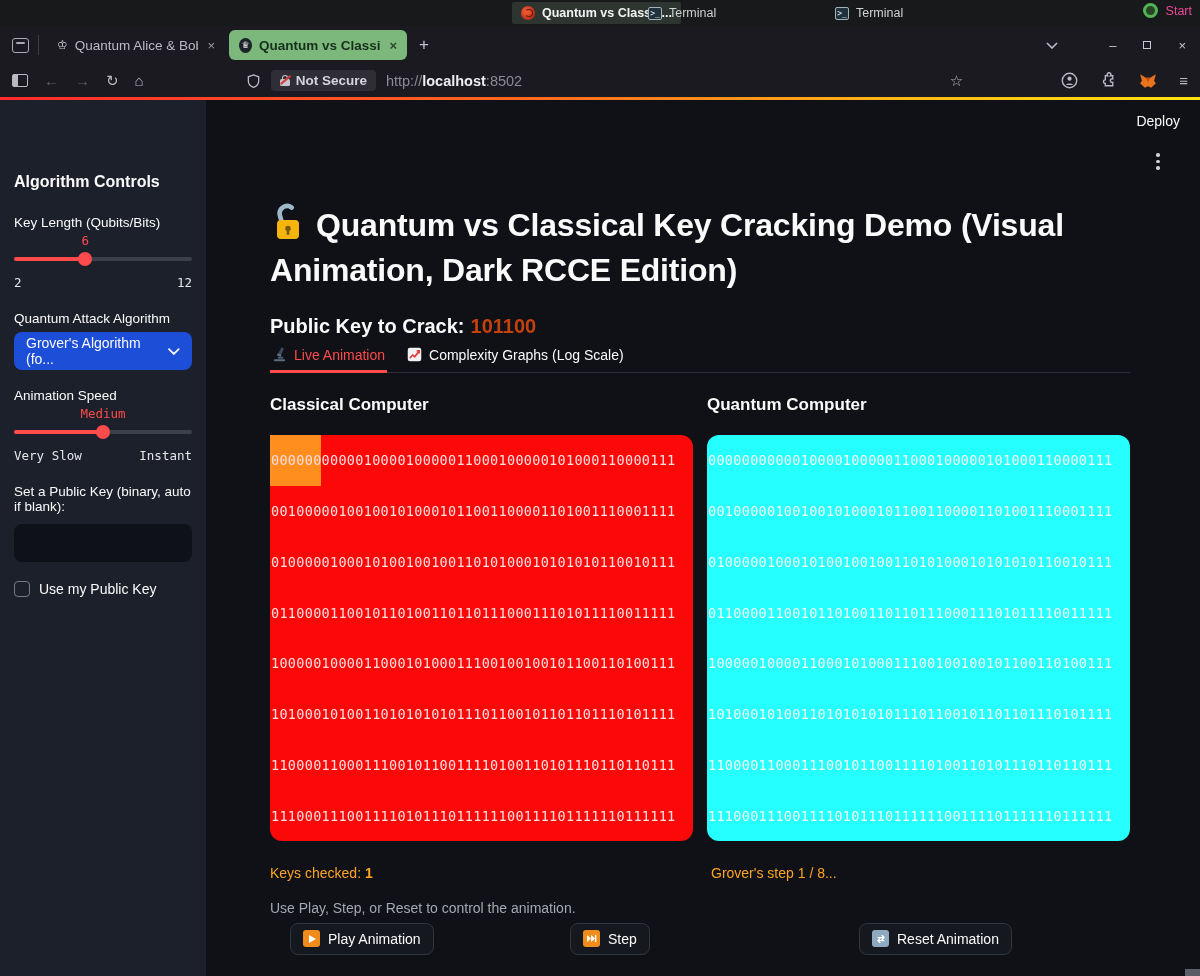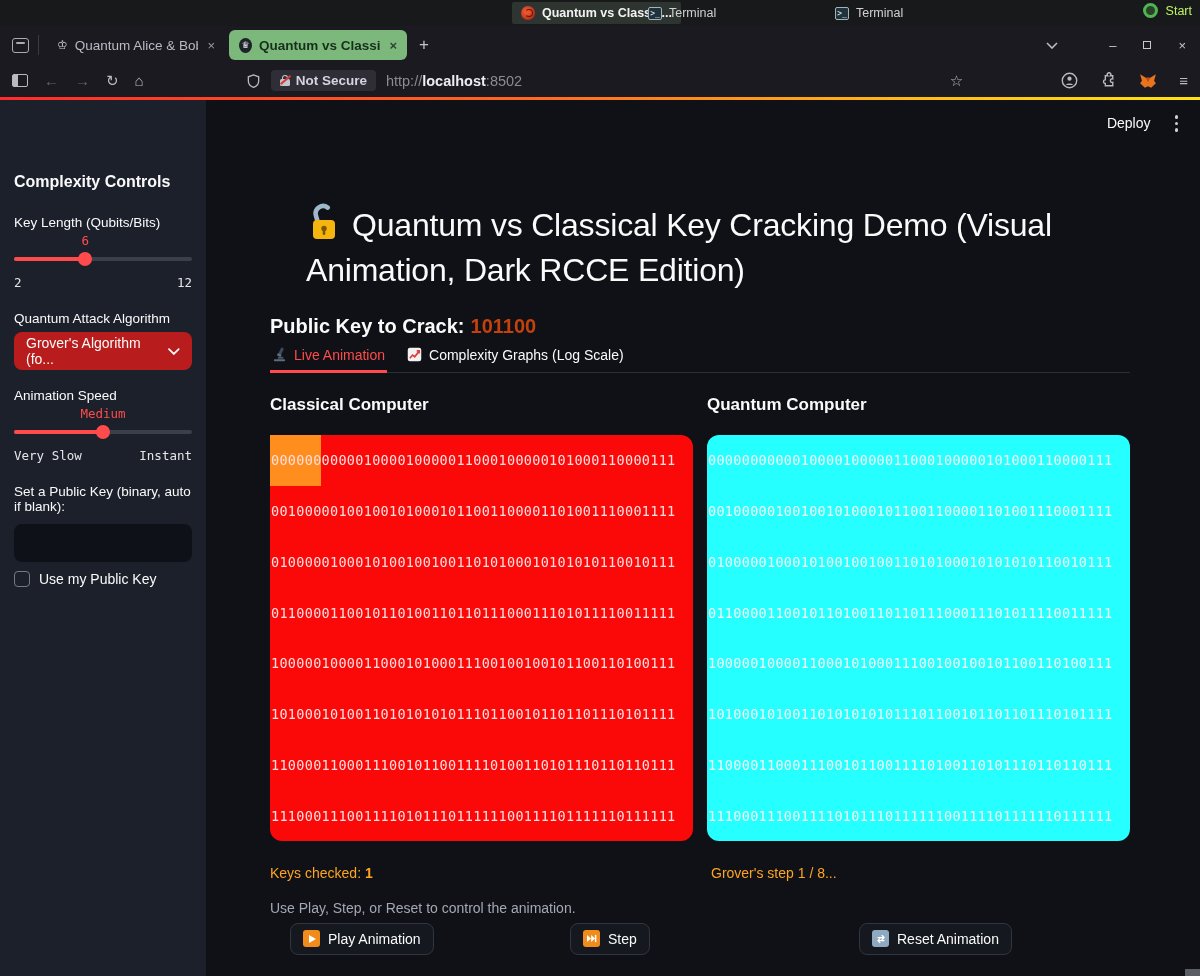--- a/index.html
+++ b/index.html
@@ -8,21 +8,21 @@
 
   
   .taskbar { position:relative; height:26px; background:#17191a; font-size:12.5px; color:#d9dadc; }
   .task-chip { position:absolute; left:512px; top:2px; height:22px; display:flex; align-items:center; gap:7px;
     background:#2e3531; padding:0 9px; border-radius:2px; font-weight:bold; color:#f2f2f2; cursor:default;}
   .task-item { position:absolute; top:3px; height:20px; display:flex; align-items:center; gap:7px; color:#cfd1d3;}
   .term-ico { width:14px; height:13px; background:#20323c; border:1px solid #9fb4bd; border-radius:2px;
     color:#e8f2f6; font-size:8px; line-height:11px; text-align:center; font-family:"DejaVu Sans Mono",monospace;}
   .red-orb { width:14px; height:14px; border-radius:50%; background:radial-gradient(circle at 40% 40%, #e85530 20%, #b92e16 70%); position:relative;}
   .red-orb::after{ content:""; position:absolute; left:4px; top:3px; width:6px; height:6px; border:1.5px solid #5d150a; border-radius:50%; border-left-color:transparent;}
-  .start { position:absolute; right:8px; top:3px; display:flex; align-items:center; gap:8px; color:#bef264;}
+  .start { position:absolute; right:8px; top:3px; display:flex; align-items:center; gap:8px; color:#ec4899;}
   .green-orb { width:15px; height:15px; border-radius:50%; background:#274427; border:3px solid #53b253;}
 
   
   .tabbar { height:38px; background:#1b1a21; display:flex; align-items:center; padding:0 14px 0 8px; }
   .archive-ico { width:17px; height:15px; border:1.6px solid #a9aab2; border-radius:3px; position:relative; margin:0 9px 0 4px;}
   .archive-ico::before { content:""; position:absolute; left:3px; right:3px; top:3px; height:2px; background:#a9aab2; border-radius:1px;}
   .tab-sep { width:1px; height:20px; background:#3b3b44; margin-right:8px;}
   .btab { display:flex; align-items:center; gap:7px; height:30px; padding:0 10px; border-radius:6px; margin-right:4px;
     font-size:13.5px; color:#b9bac4; max-width:178px; cursor:default;}
   .btab .ttl { white-space:nowrap; overflow:hidden; max-width:128px; }
@@ -66,35 +66,35 @@
   .sb-title { font-size:16px; font-weight:bold; margin-bottom:17px; }
   .sb-label { font-size:13.5px; color:#fafafa; margin-bottom:4px;margin-top:24px;}
   .slider { position:relative; height:14px; margin-top:22px; }
   .slider .track { position:absolute; top:5px; left:0; right:0; height:4px; border-radius:2px; background:#3a3f4b;}
   .slider .fill { position:absolute; top:5px; left:0; height:4px; border-radius:2px; background:#ff4b4b;}
   .slider .thumb { position:absolute; top:0; width:14px; height:14px; border-radius:50%; background:#ff4b4b; transform:translateX(-50%);}
   .slider .val { position:absolute; top:-19px; transform:translateX(-50%); font-family:"DejaVu Sans Mono",monospace;
     font-size:12.5px; color:#ff4b4b; white-space:nowrap;}
   .minmax { display:flex; justify-content:space-between; font-family:"DejaVu Sans Mono",monospace;
     font-size:12.5px; color:#e6e6e9; margin-top:9px;}
-  .selectbox { margin-top:6px; height:38px; background:#b91c1c; border-radius:8px; display:flex; align-items:center;
+  .selectbox { margin-top:6px; height:38px; background:#1d4ed8; border-radius:8px; display:flex; align-items:center;
     padding:0 12px; font-size:14px; justify-content:space-between; cursor:pointer;}
   .textinput { margin-top:6px; height:38px; background:#0e1117; border-radius:8px; border:none; width:100%; color:#fafafa; padding:0 10px; font-size:14px;}
-  .cbrow { display:flex; align-items:flex-start; gap:9px; margin-top:9px; font-size:14px; cursor:pointer;}
+  .cbrow { display:flex; align-items:flex-start; gap:9px; margin-top:19px; font-size:14px; cursor:pointer;}
   .cbbox { width:16px; height:16px; border:1.6px solid #767a85; border-radius:4px; background:transparent;}
   .mt18{margin-top:18px;} .mt21{margin-top:21px;}
 
   
-  .st-header { position:absolute; top:13px; right:20px; display:flex; align-items:center; gap:22px;}
+  .st-header { position:absolute; top:13px; right:20px; display:flex; align-items:center; gap:22px;flex-direction:column;}
   .deploy { font-size:14px; color:#fafafa; cursor:pointer;}
   .kebab { display:flex; flex-direction:column; gap:3px; cursor:pointer; padding:2px;}
   .kebab i { width:3.5px; height:3.5px; border-radius:50%; background:#cfd0d6;}
 
   .content { width:860px; margin:102px 0 0 64px; }
-  h1.title { font-size:32px; font-weight:normal; line-height:1.42; letter-spacing:-0.2px;margin-left:36px;}
+  h1.title { font-size:32px; font-weight:bold; line-height:1.42; letter-spacing:-0.2px;}
   h1.title svg { vertical-align:-6px; margin-right:10px;}
   .subtitle { margin-top:21px; font-size:20px; font-weight:bold;}
   .subtitle .key { color:#c2410c; margin-left:6px;}
 
   .tabs { display:flex; gap:18px; margin-top:5px; border-bottom:1px solid #2c2f3a;}
   .tab { display:flex; align-items:center; gap:7px; font-size:14px; padding:4px 2px 9px 2px; color:#fafafa; cursor:pointer;}
   .tab.active { color:#ff4b4b; border-bottom:3px solid #ff4b4b; margin-bottom:-1px; padding-bottom:7px;}
 
   .cols { display:grid; grid-template-columns:1fr 1fr; column-gap:14px; margin-top:22px;}
   .colhead { font-size:17px; font-weight:bold; margin-bottom:20px;}
@@ -207,21 +207,21 @@
     </svg>
     <span class="nav-ico">≡</span>
   </div>
 </div>
 
 <div class="decobar"></div>
 
 <div class="app">
 
   <div class="sidebar">
-    <div class="sb-title">Complexity Controls</div>
+    <div class="sb-title">Algorithm Controls</div>
 
     <div class="sb-label">Key Length (Qubits/Bits)</div>
     <div class="slider">
       <span class="track"></span>
       <span class="fill" style="width: 40%;"></span>
       <span class="thumb" style="left: 40%;"></span>
       <span class="val" style="left: 40%;">6</span>
     </div>
     <div class="minmax">
       <span>2</span>

